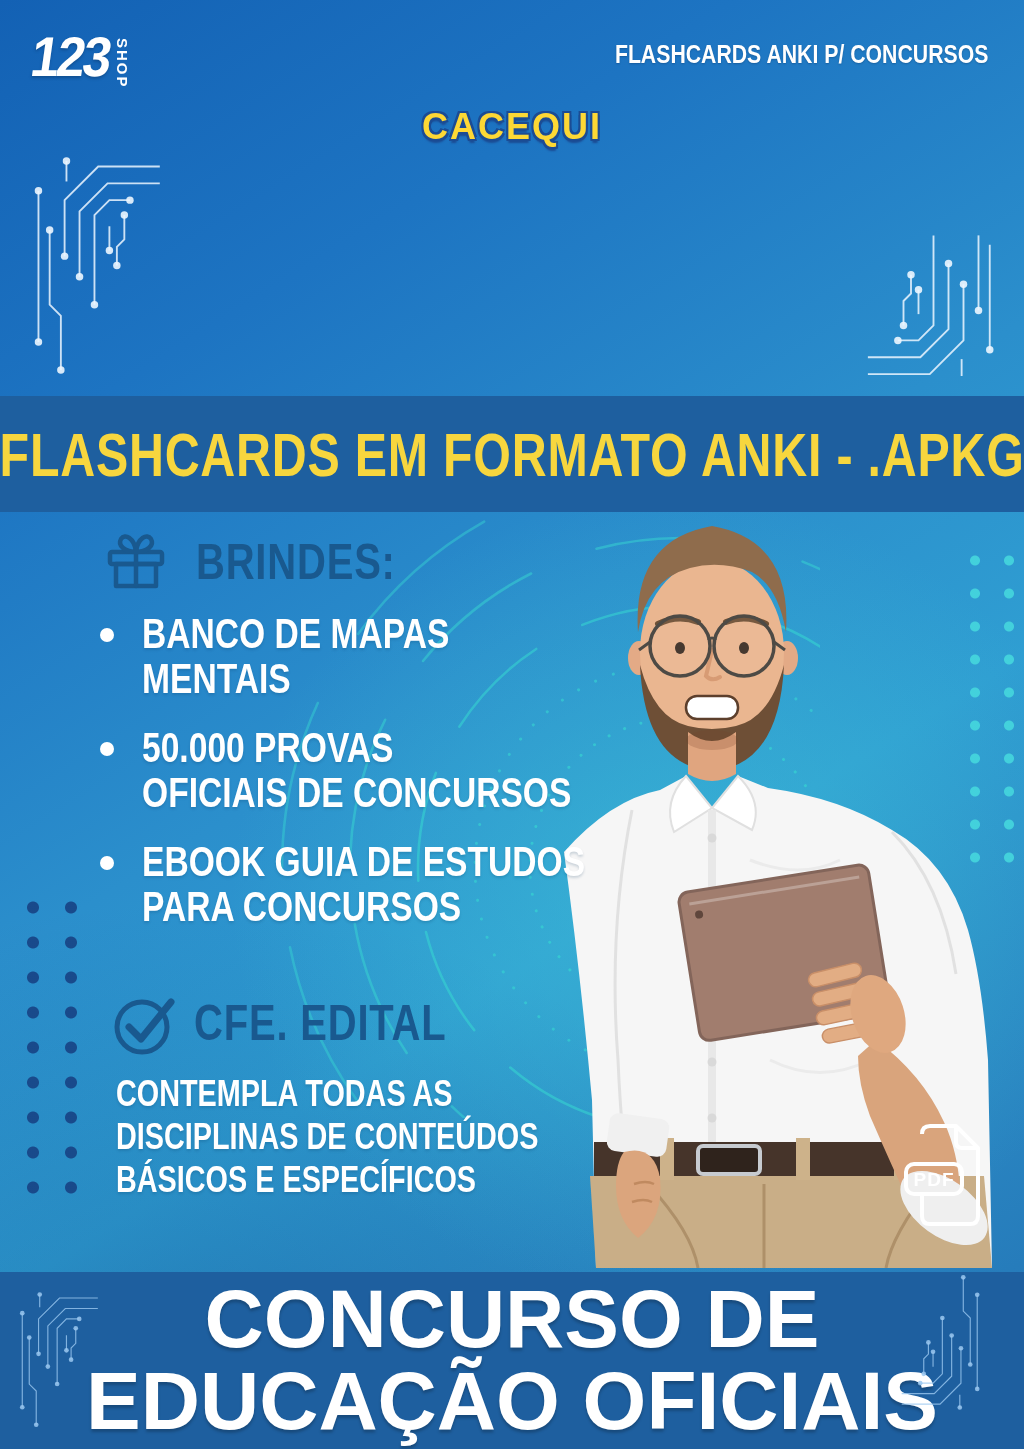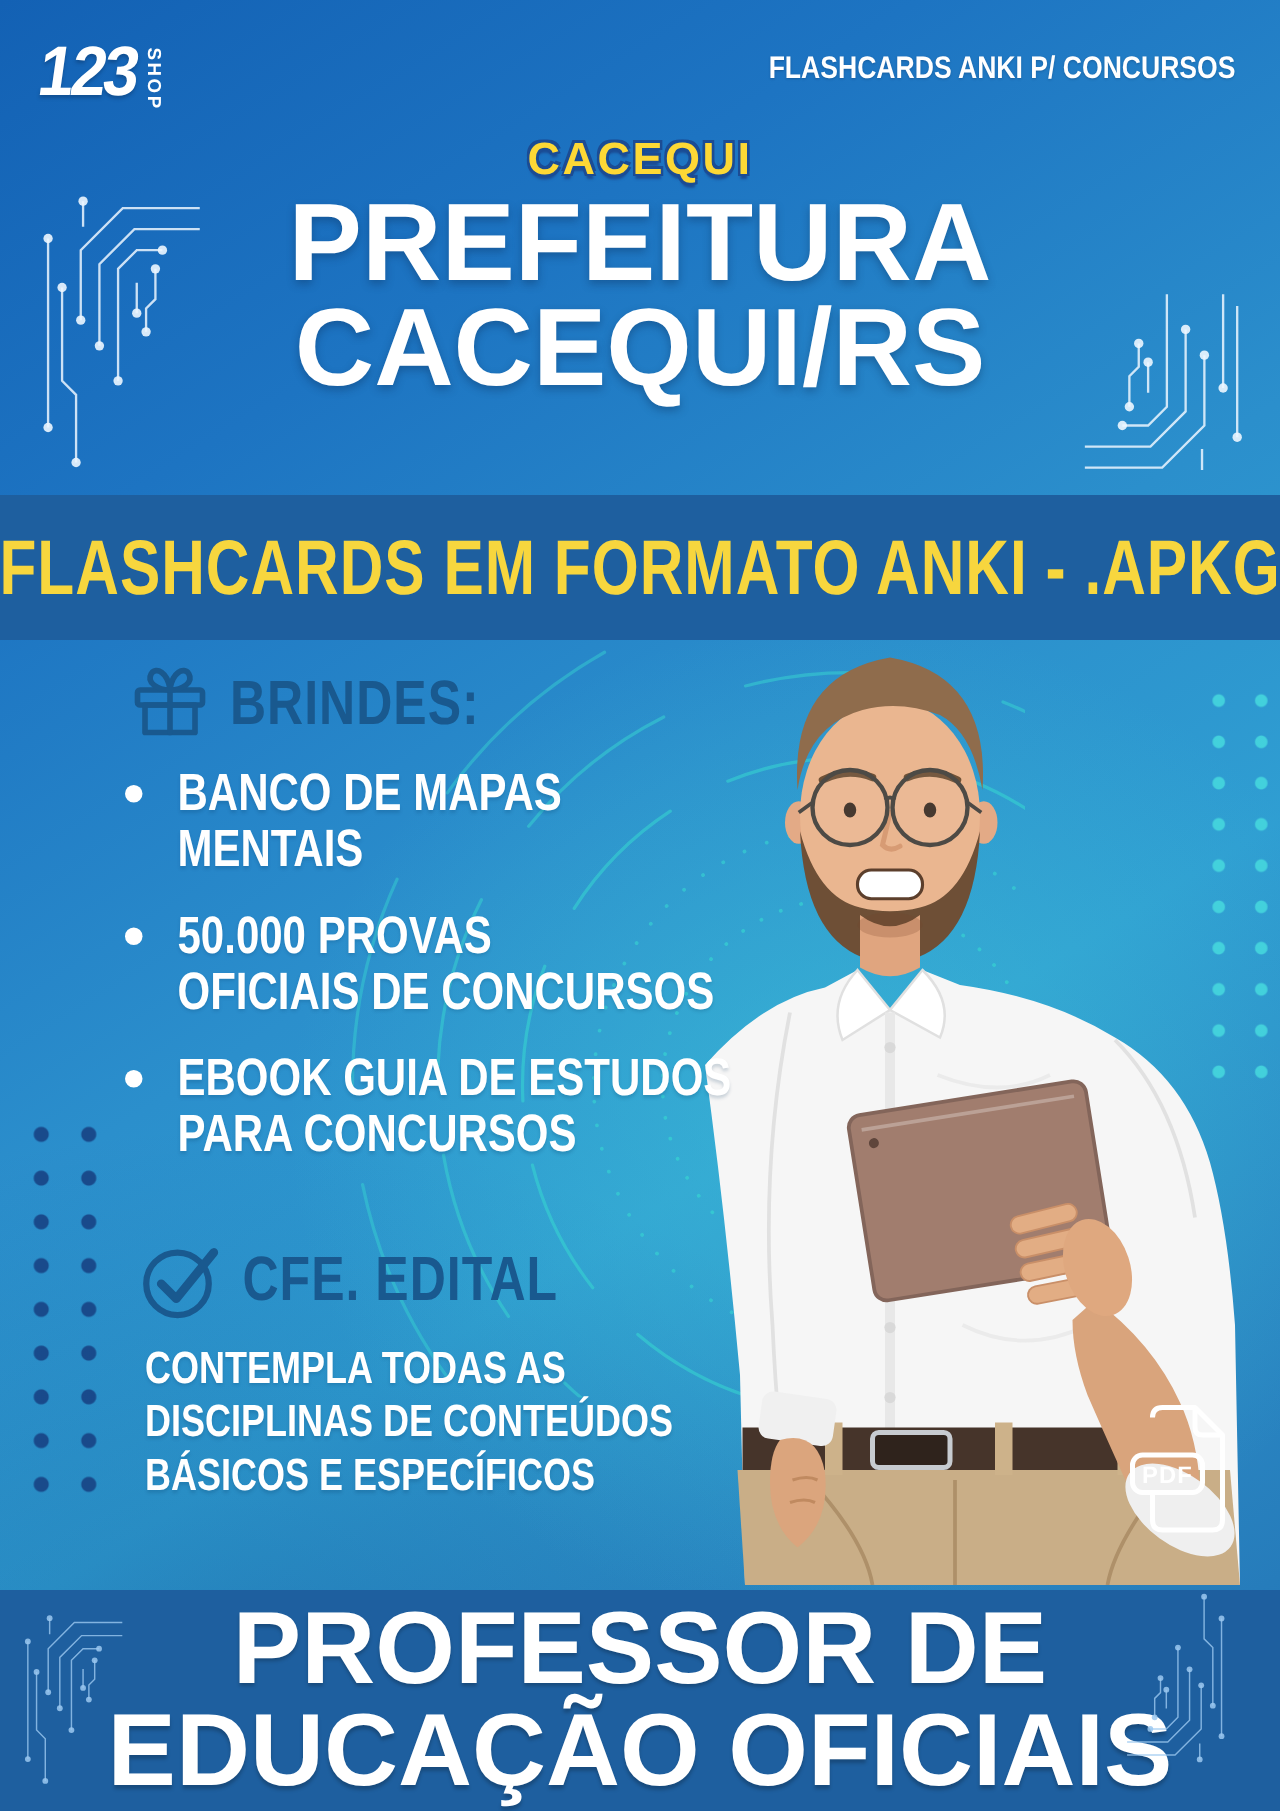--- a/index.html
+++ b/index.html
@@ -27,21 +27,21 @@
   .kicker { left:0; top:106px; width:100%; text-align:center; font-size:36px; font-weight:bold; letter-spacing:2px; color:#fdd835;
             text-shadow:-2px -2px 0 #1b4c94, 2px -2px 0 #1b4c94, -2px 2px 0 #1b4c94, 2px 2px 0 #1b4c94, 0 4px 2px #1b4c94; }
   .title { left:0; top:152px; width:100%; text-align:center; color:#fff; font-weight:bold; font-size:88px; line-height:.96;
            text-shadow:0 3px 7px rgba(8,40,80,.35); }
 
   
   .band { left:0; top:396px; width:1024px; height:116px; background:#1e5f9f; display:flex; align-items:center; justify-content:center; }
   .band-text { font-size:62px; color:#f7d63e; letter-spacing:1px; }
 
   
-  .brindes-head { left:104px; top:530px; display:flex; align-items:center; gap:16px;text-align:right; }
+  .brindes-head { left:104px; top:530px; display:flex; align-items:center; gap:28px;text-align:right; }
   .brindes-head .txt, .edital-head .txt { font-size:50px; color:#19598f; letter-spacing:1px; }
   .bullets { left:100px; top:612px; width:500px; }
   .bullet-item { display:flex; align-items:flex-start; margin-bottom:24px; }
   .bullet-dot { width:14px; height:14px; border-radius:50%; background:#fff; margin:16px 28px 0 0; flex:0 0 auto; }
   .bullet-text { font-size:42px; color:#fff; line-height:1.07; text-shadow:0 2px 3px rgba(8,50,90,.18); }
   .bullet-text .cnd { transform-origin:0 0; }
   .edital-head { left:112px; top:990px; display:flex; align-items:center; gap:16px; }
   .contempla { left:116px; top:1072px; font-size:36px; color:#fff; line-height:1.2; text-shadow:0 2px 3px rgba(8,50,90,.18); }
 
   
@@ -214,24 +214,20 @@
     <span class="logo-number">123</span>
     <span class="logo-shop">SHOP</span>
   </div>
 
   <div class="abs top-right">
     <span class="cnd-r">FLASHCARDS ANKI P/ CONCURSOS</span>
   </div>
 
   <div class="abs kicker">CACEQUI</div>
 
-  <div class="abs title">
-    <div>PREFEITURA</div>
-    <div>CACEQUI/RS</div>
-  </div>
 
   <div class="abs band">
     <span class="band-text cnd-c">FLASHCARDS EM FORMATO ANKI - .APKG</span>
   </div>
 
   <div class="abs brindes-head">
     <svg width="64" height="64" viewBox="0 0 64 64">
       <g stroke="#19598f" stroke-width="4.5" fill="none" stroke-linejoin="round" stroke-linecap="round">
         <rect x="6" y="22" width="52" height="12" rx="2"></rect>
         <rect x="12" y="34" width="40" height="22"></rect>
@@ -288,21 +284,21 @@
       <path d="M56,6 V22 Q56,28 62,28 H78"></path>
       <rect x="6" y="44" width="56" height="30" rx="8"></rect>
     </g>
     <text x="34" y="66" font-size="19" font-weight="bold" fill="#ffffff" text-anchor="middle" letter-spacing="1" font-family="Liberation Sans, sans-serif">PDF</text>
   </svg>
 
   <div class="abs dots-left"></div>
   <div class="abs dots-right"></div>
 
   <div class="abs footer-band">
-    <div>PROFESSOR DE</div>
+    <div>CONCURSO DE</div>
     <div>EDUCAÇÃO OFICIAIS</div>
   </div>
 
   <svg class="abs circuit bl" width="150" height="270" viewBox="0 0 160 270">
     <g stroke="rgba(155,200,240,.8)" stroke-width="2" fill="none">
       <polyline points="158,22 92,22 56,58 56,118"></polyline>
       <polyline points="158,40 102,40 72,70 72,140"></polyline>
       <polyline points="126,58 104,58 88,74 88,170"></polyline>
       <polyline points="58,16 58,38"></polyline>
       <polyline points="28,48 28,210"></polyline>

